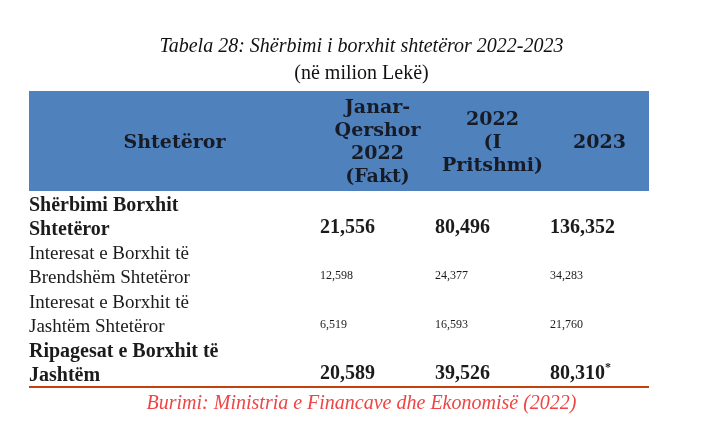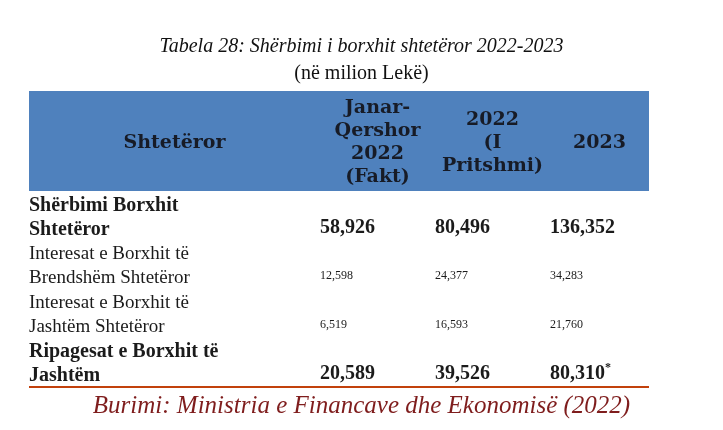--- a/index.html
+++ b/index.html
@@ -67,22 +67,22 @@
   sup.note {
     font-size: 12px;
     line-height: 0;
     vertical-align: super;
   }
   .source-line {
     margin-top: 3px;
     text-align: center;
     font-family: "Liberation Serif", serif;
     font-style: italic;
-    font-size: 25px;
-    color: #7f1d1d;
+    font-size: 20px;
+    color: #ef4444;
   }
 </style>
 </head>
 <body>
 
 <div class="page">
 
   <div class="title-block">
     <div><span class="title-label">Tabela 28:</span><span class="title-text"> Shërbimi i borxhit shtetëror 2022-2023</span></div>
     <div class="subtitle">(në milion Lekë)</div>
@@ -105,21 +105,21 @@
         <th>2022
 (I
 Pritshmi)</th>
         <th>2023</th>
       </tr>
     </thead>
     <tbody>
       <tr class="row-bold">
         <td class="lbl">Shërbimi  Borxhit
 Shtetëror</td>
-        <td class="val">58,926</td>
+        <td class="val">21,556</td>
         <td class="val">80,496</td>
         <td class="val">136,352</td>
       </tr>
       <tr>
         <td class="lbl">Interesat e Borxhit të
 Brendshëm Shtetëror</td>
         <td class="val">12,598</td>
         <td class="val">24,377</td>
         <td class="val">34,283</td>
       </tr>

